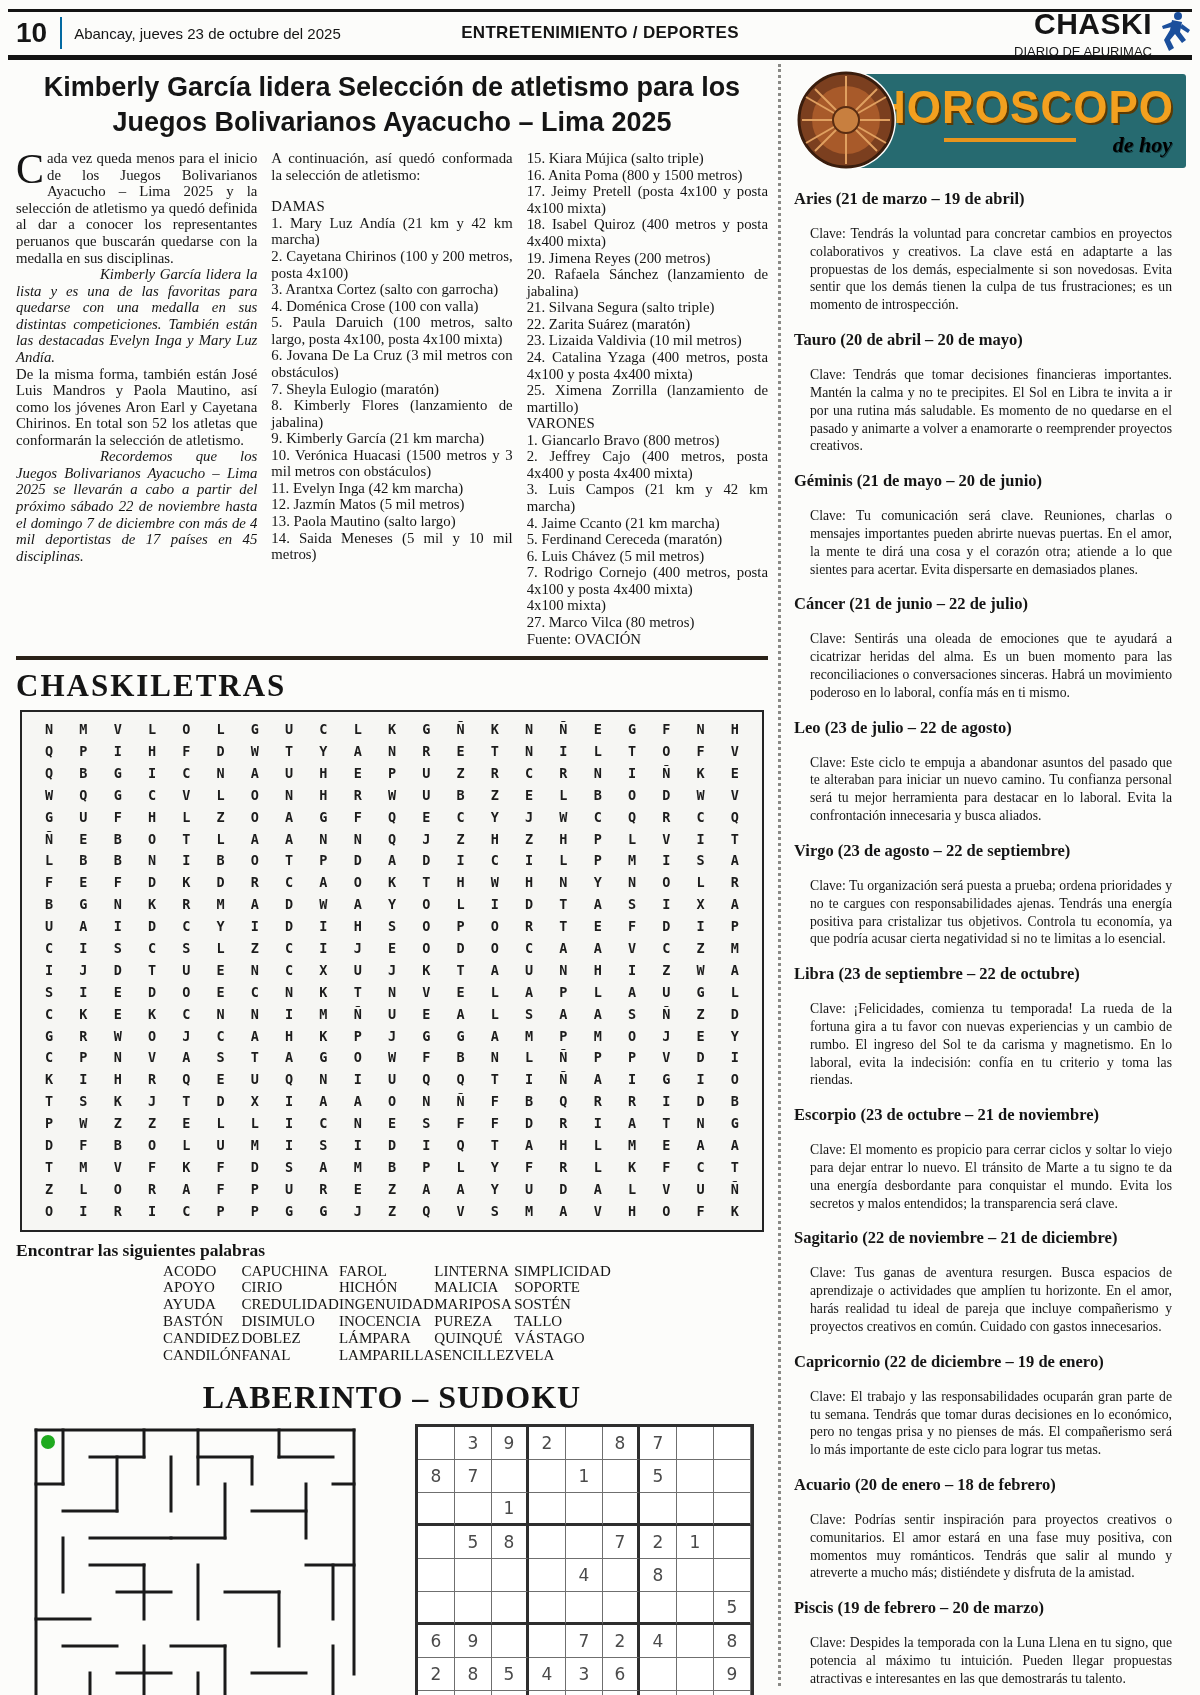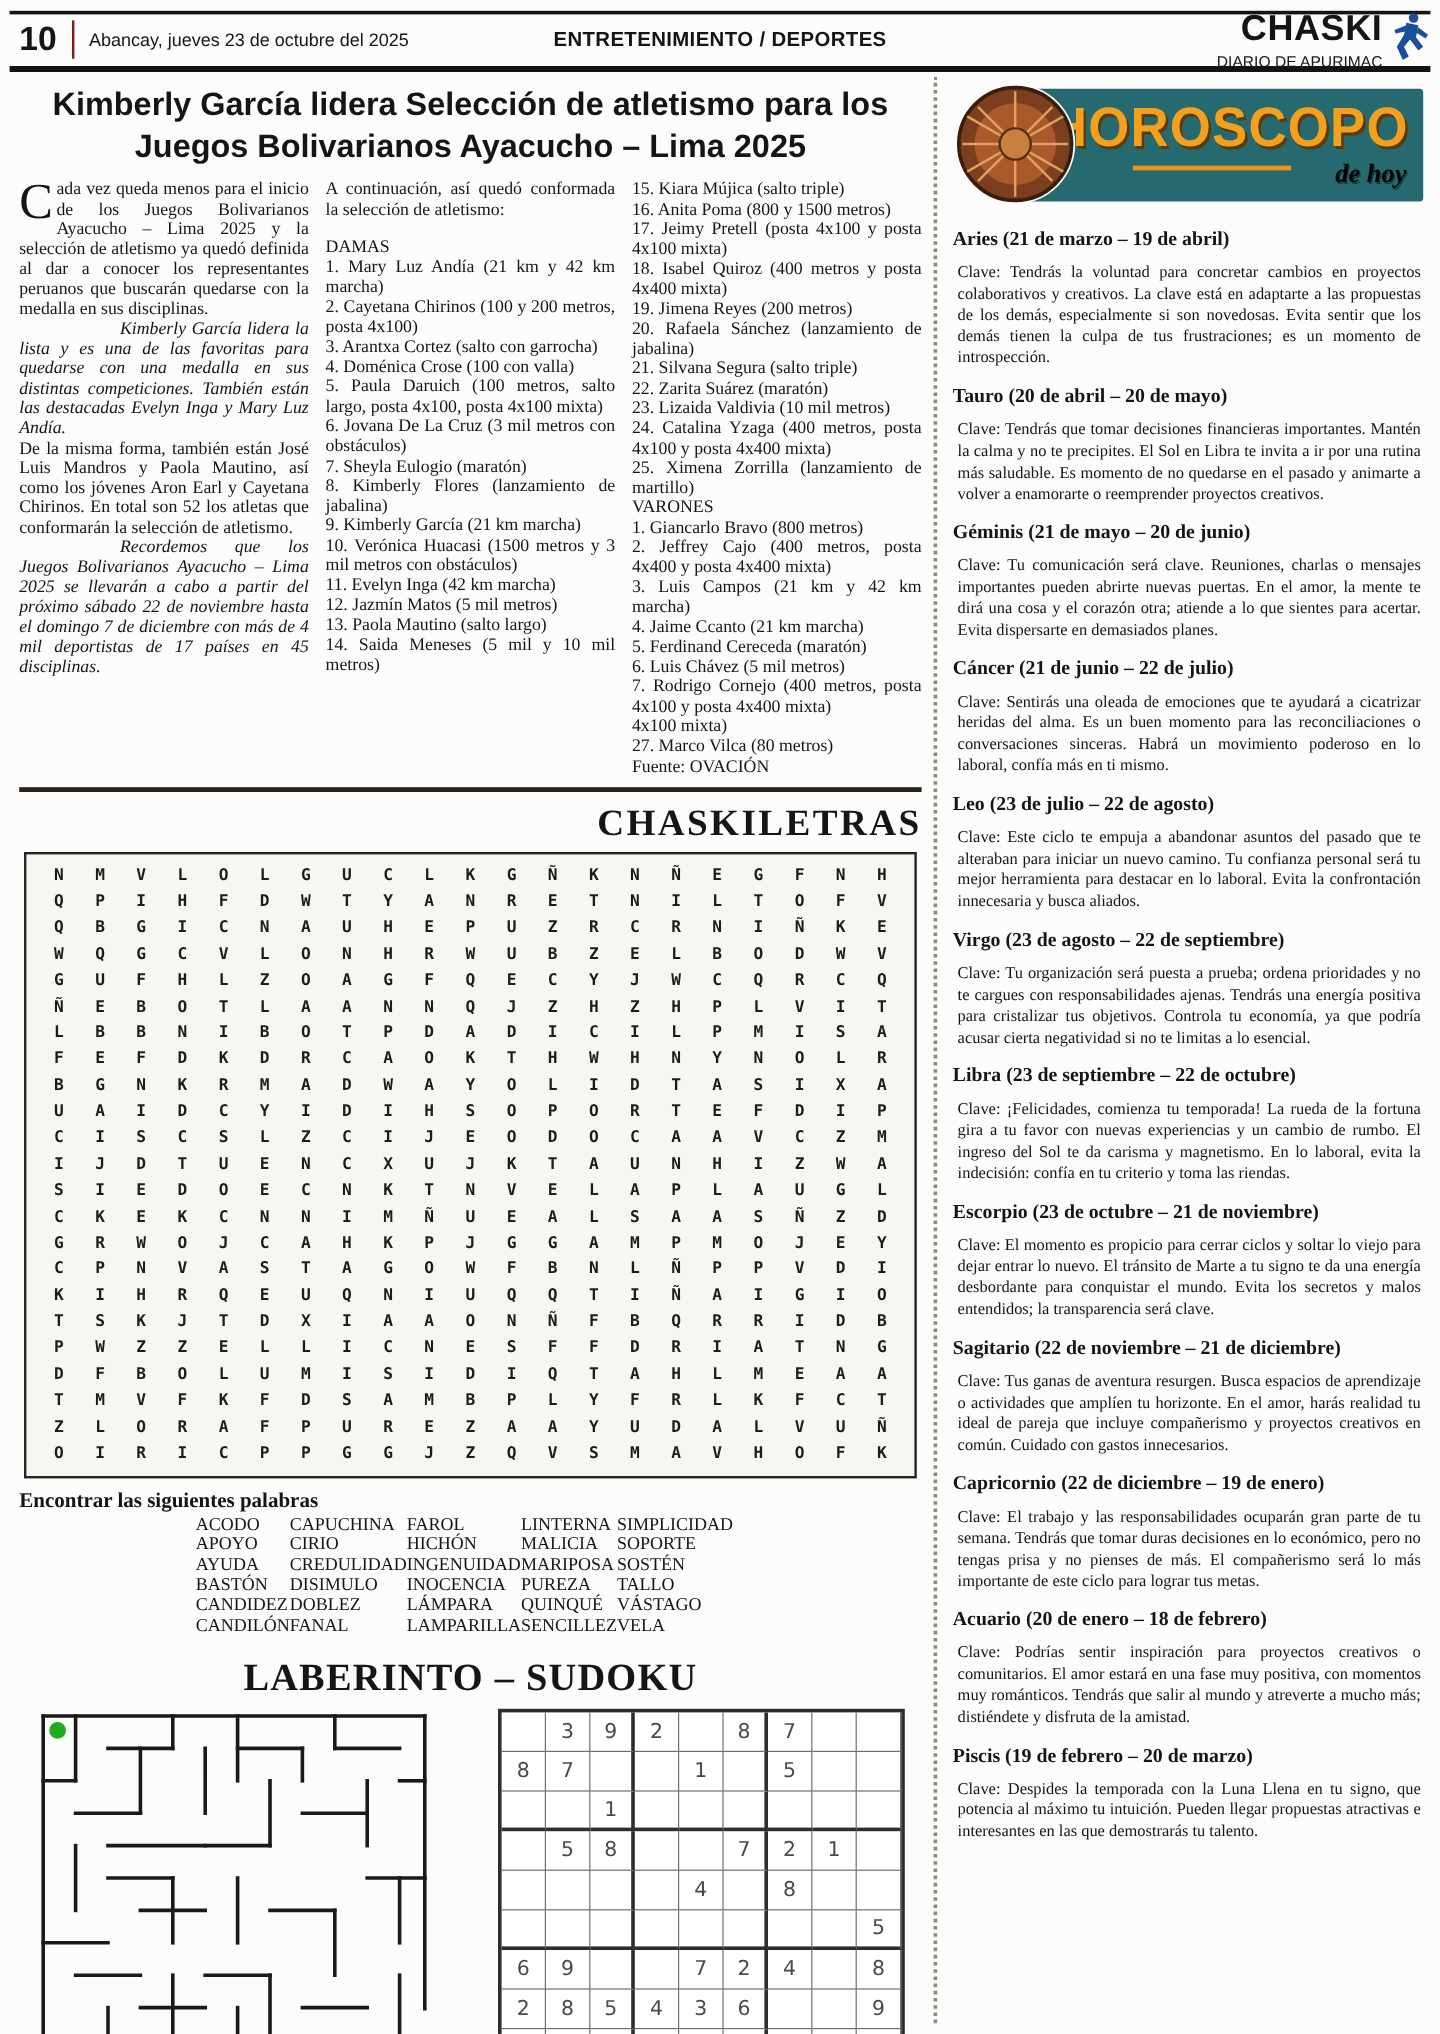--- a/index.html
+++ b/index.html
@@ -2,21 +2,21 @@
 <html><head>
 <meta charset="utf-8">
 <style>
   html,body{margin:0;padding:0;background:#e8e8e4;}
   .page{position:relative;width:1200px;height:1695px;background:#fcfcfa;margin:0 auto;
         font-family:"Liberation Serif",serif;color:#151515;overflow:hidden;}
 
   
   .topline{position:absolute;left:8px;right:8px;top:9px;border-top:3px solid #141414;}
   .hdr{position:absolute;left:8px;right:8px;top:13px;height:40px;display:flex;align-items:center;}
-  .pageno{font:bold 28px "Liberation Sans",sans-serif;padding:0 13px 0 8px;border-right:2px solid #7f1d1d;}
+  .pageno{font:bold 28px "Liberation Sans",sans-serif;padding:0 13px 0 8px;border-right:2px solid #0369a1;}
   .hdate{font:15px "Liberation Sans",sans-serif;padding-left:12px;}
   .hsection{position:absolute;left:0;right:0;text-align:center;font:bold 17px "Liberation Sans",sans-serif;letter-spacing:.3px;}
   .hbrand{margin-left:auto;text-align:right;line-height:1;display:flex;align-items:center;gap:6px;}
   .hbrand .bt{font:bold 30px "Liberation Sans",sans-serif;letter-spacing:.5px;}
   .hbrand .bs{font:13px "Liberation Sans",sans-serif;margin-top:3px;}
   .headrule{position:absolute;left:8px;right:8px;top:55px;border-top:5px solid #141414;}
 
   
   .leftcol{position:absolute;left:16px;top:64px;width:752px;}
   .vdivider{position:absolute;left:778px;top:64px;height:1622px;border-left:3px dotted #8a8a86;}
@@ -26,21 +26,21 @@
   .atitle{text-align:center;font:bold 27px "Liberation Sans",sans-serif;line-height:1.3;margin:6px 0 10px;}
   .cols{display:flex;gap:14px;text-align:justify;font-size:14.8px;line-height:1.12;}
   .cols .c{flex:1;min-width:0;}
   .cols p{margin:0;}
   .c1 p.dropcap::first-letter{font-size:42px;float:left;line-height:.78;padding:3px 3px 0 0;}
   .c1 p:nth-of-type(2),.c1 p:nth-of-type(4){text-indent:84px;font-style:italic;}
   .spacer{height:15px;}
 
   
   .prule{border-top:4px solid #2b2218;margin-top:9px;}
-  .ws-title{text-align:right;font-weight:bold;font-size:31px;letter-spacing:2px;margin:8px 0 6px;}
+  .ws-title{text-align:left;font-weight:bold;font-size:31px;letter-spacing:2px;margin:8px 0 6px;}
   .ws-box{border:2px solid #242424;margin:0 4px;padding:7px 10px;background:#f6f6f3;}
   .ws-grid{display:grid;grid-template-columns:repeat(21,1fr);}
   .ws-grid span{font:bold 13.5px "DejaVu Sans Mono",monospace;text-align:center;height:21.9px;line-height:21.9px;color:#1c1c1c;}
   .find-title{text-align:left;font-weight:bold;font-size:17.5px;margin:8px 0 2px;}
   .wordcols{display:flex;justify-content:center;padding:0 62px 0 52px;font-size:15px;line-height:1.12;}
   .wordcols div div{white-space:nowrap;}
   .lab-title{text-align:center;font-weight:bold;font-size:32px;letter-spacing:1px;margin:16px 0 8px;}
   .puzrow{display:flex;gap:14px;padding:0 14px;align-items:flex-start;}
   .mazewrap{width:330px;}
   .sudoku{margin-left:auto;border:3px solid #2e2e2e;display:grid;grid-template-columns:repeat(9,37px);grid-auto-rows:33px;background:#fff;}
@@ -51,21 +51,21 @@
 
   
   .h-banner{position:relative;height:112px;}
   .h-teal{position:absolute;left:52px;right:2px;top:10px;height:94px;background:#266a70;border-radius:3px;}
   .h-word{position:absolute;right:14px;top:18px;font:bold 44px "Liberation Sans",sans-serif;color:#f3a01f;
           letter-spacing:1px;text-shadow:2px 2px 0 #5a3a05;transform:scaleY(1.05);}
   .h-underline{position:absolute;right:112px;left:150px;top:74px;border-top:4px solid #e8951d;}
   .h-sub{position:absolute;right:16px;top:68px;font:bold italic 22px "Liberation Serif",serif;color:#000000;text-shadow:1px 1px 0 #143e42;}
   .h-wheel{position:absolute;left:0;top:4px;}
   .sign h3{font-size:16.5px;margin:13px 0 9px;font-weight:bold;}
-  .sign p{font-size:13.7px;line-height:1.3;text-align:justify;margin:4px;}
+  .sign p{font-size:13.7px;line-height:1.3;text-align:justify;margin:16px;}
 </style>
 </head>
 <body>
 
 <div class="page">
 
   <div class="topline"></div>
   <div class="hdr">
     <div class="pageno">10</div>
     <div class="hdate">Abancay, jueves 23 de octubre del 2025</div>

